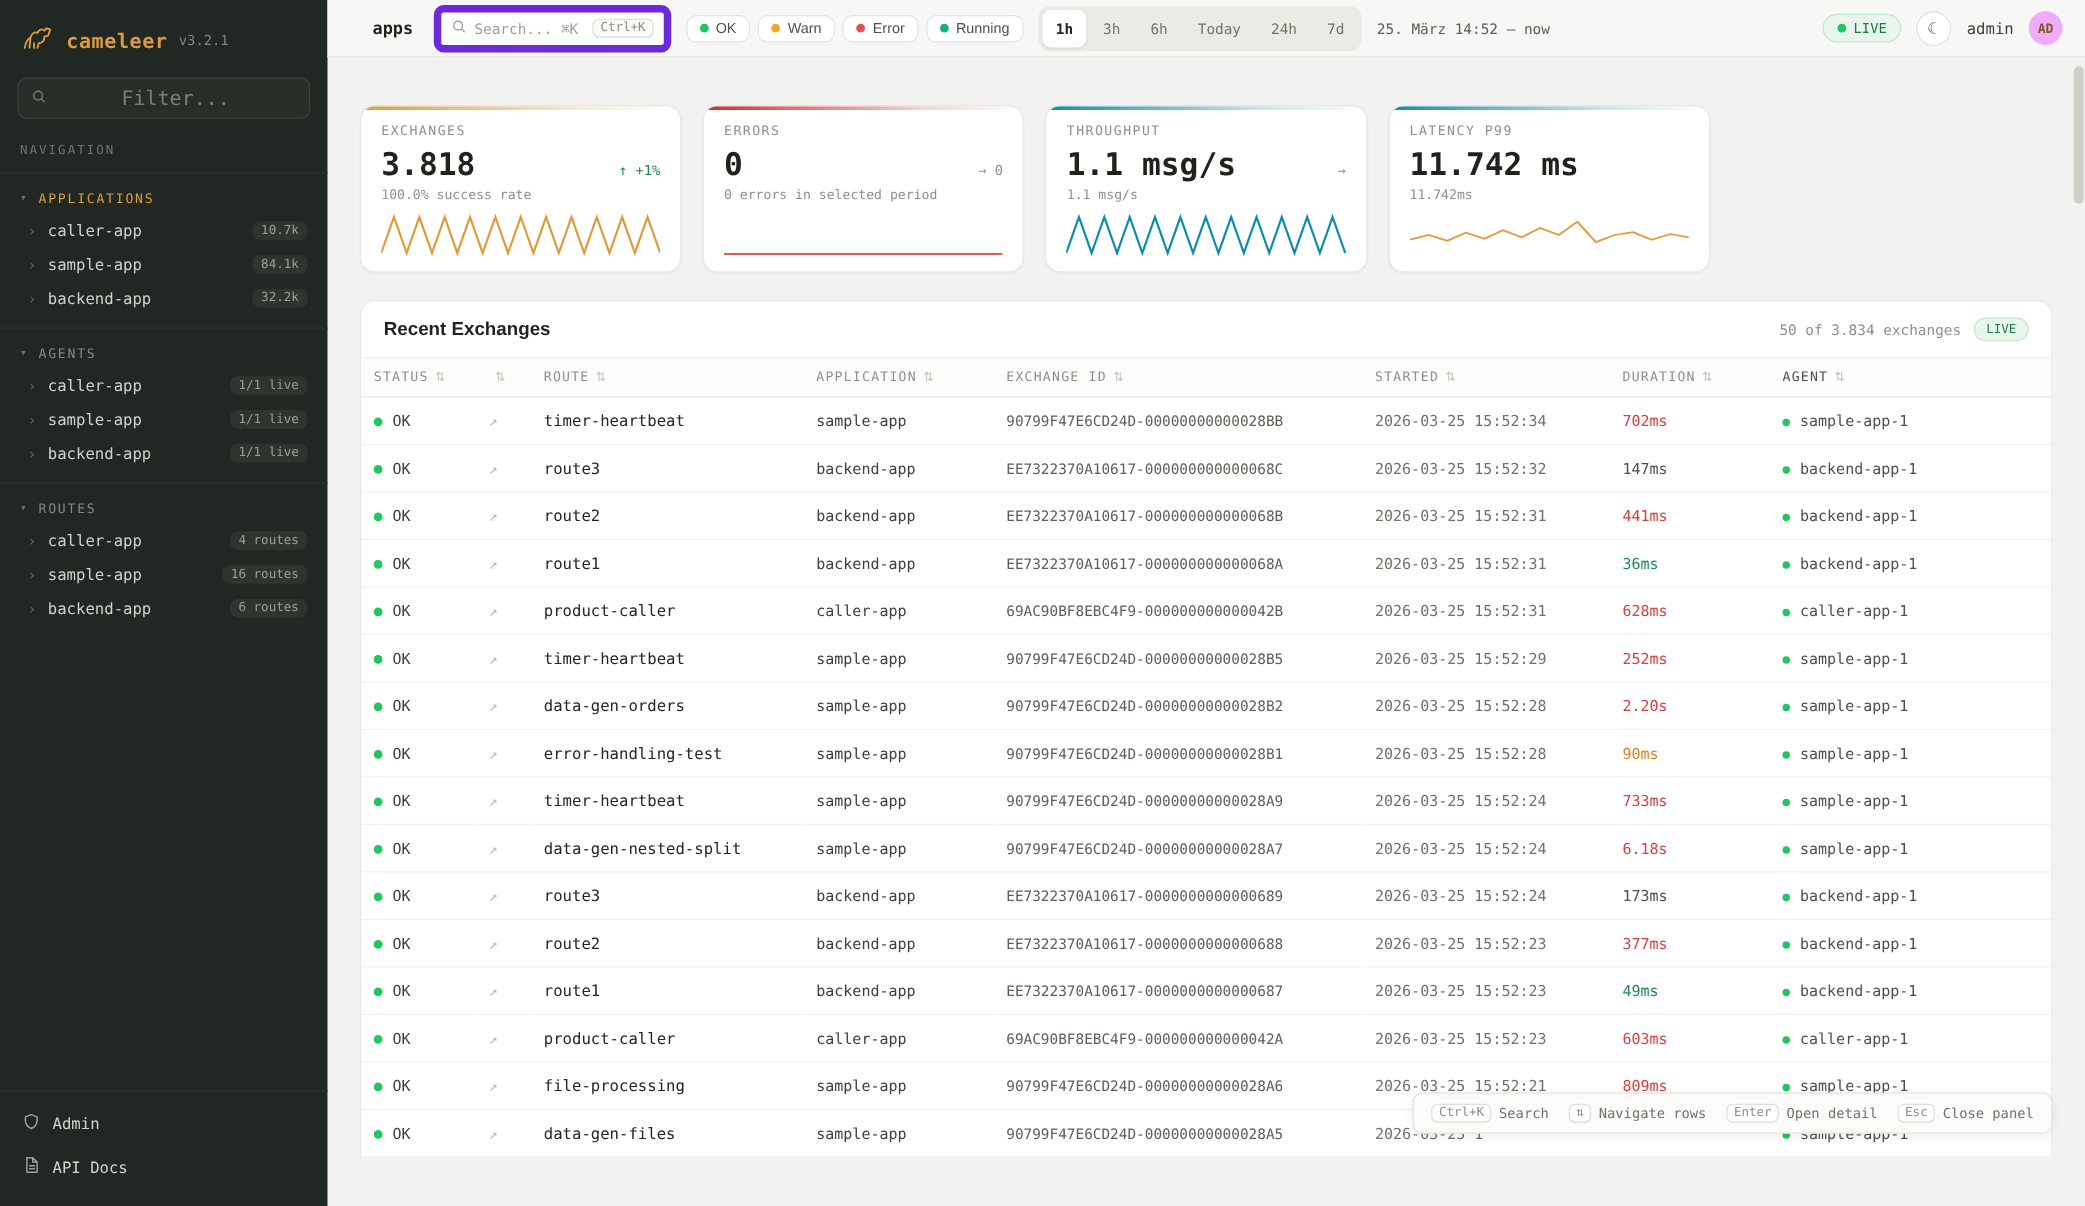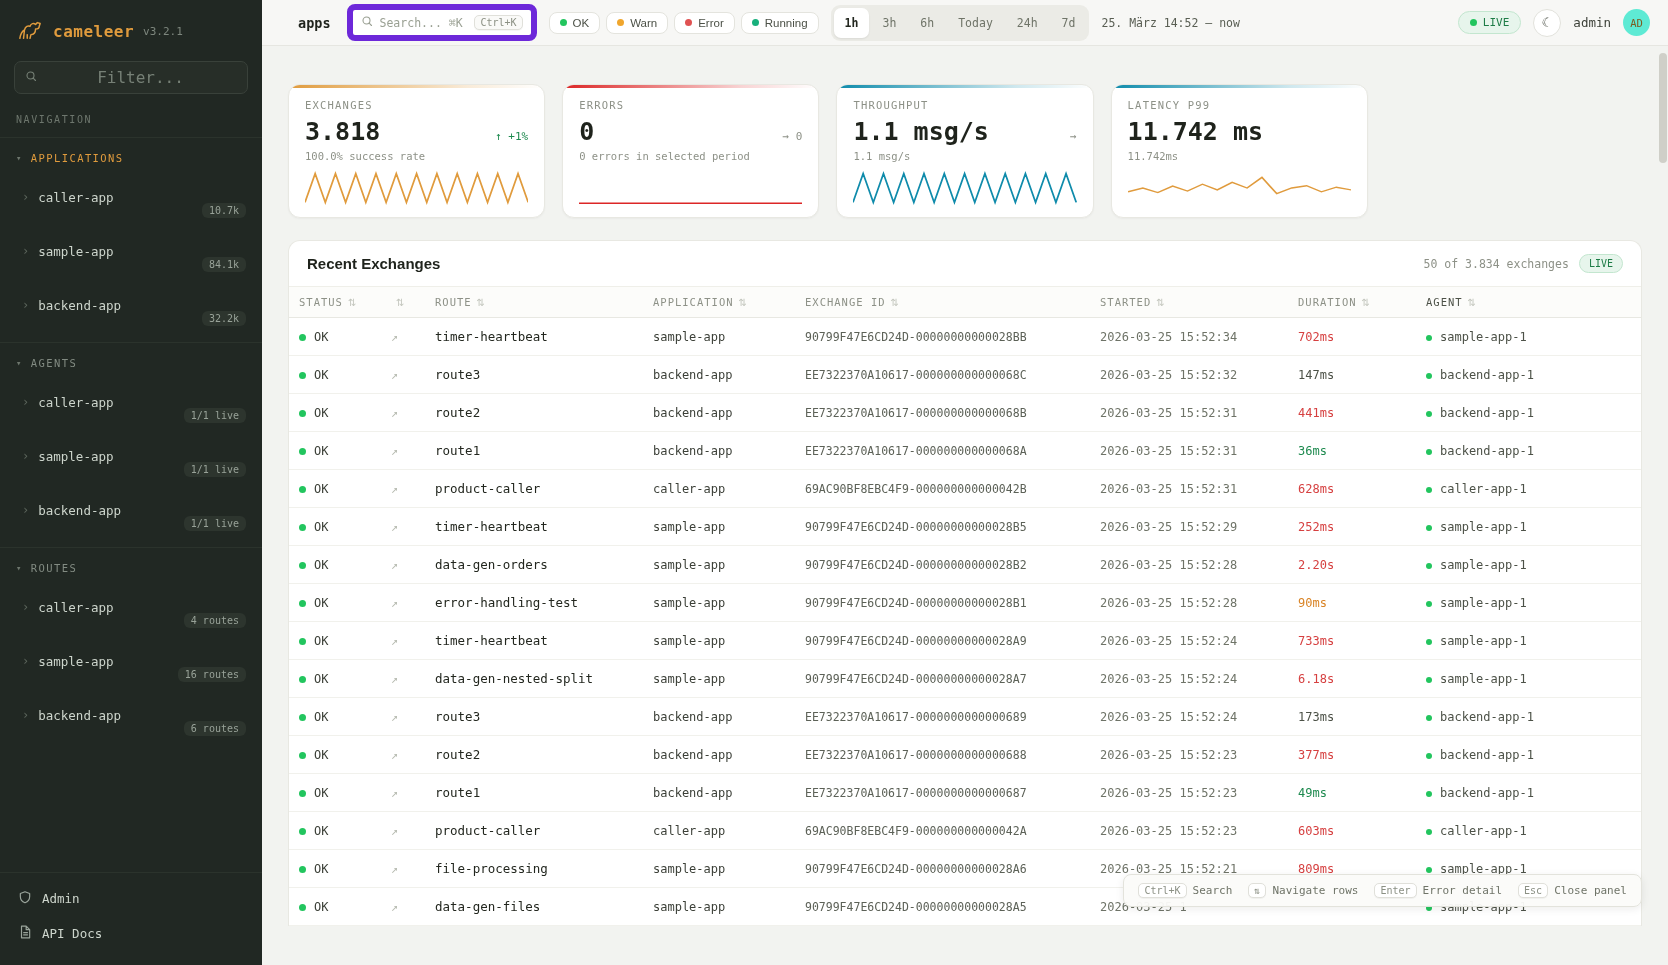--- a/index.html
+++ b/index.html
@@ -16,21 +16,21 @@
   .filter-box input{background:transparent;border:none;outline:none;color:#14b8a6;font:inherit;font-size:16px;width:100%;text-align:center;}
   .filter-box input::placeholder{color:#768076;}
   .nav-label{font-size:10px;letter-spacing:1.6px;color:#6d766d;padding:4px 16px 12px;}
   .section{border-top:1px solid #2b332c;padding:8px 0 10px;}
   .sec-head{display:flex;align-items:center;gap:8px;font-size:10.5px;letter-spacing:1.4px;color:#828b82;padding:6px 16px;cursor:pointer;}
   .sec-caret{color:#6d766d;font-size:9px;}
   .section.active .sec-label{color:#e09b3d;}
   .side-item{display:flex;align-items:center;gap:9px;padding:6px 16px 6px 22px;font-size:12.5px;cursor:pointer;}
   .item-caret{color:#5d665d;font-size:12px;}
   .item-label{color:#cdd5cc;flex:1;}
-  .item-badge{font-size:10px;color:#98a298;background:#2d352e;padding:2px 7px;border-radius:6px;white-space:nowrap;margin-top:27px;}
+  .item-badge{font-size:10px;color:#98a298;background:#2d352e;padding:2px 7px;border-radius:6px;white-space:nowrap;}
   .side-foot{margin-top:auto;border-top:1px solid #2b332c;padding:8px 0 14px;}
   .foot-item{display:flex;align-items:center;gap:10px;padding:9px 18px;font-size:12.5px;color:#cdd5cc;cursor:pointer;}
   .foot-item svg{flex:0 0 auto;}
 
   
   .main{flex:1;display:flex;flex-direction:column;position:relative;min-width:0;}
   .topbar{height:46px;background:#f7f7f5;border-bottom:1px solid #e6e6e1;display:flex;align-items:center;gap:12px;padding:0 18px 0 24px;}
   .page-label{font-weight:bold;font-size:13.5px;margin-right:4px;color:#1f231c;margin-left:12px;}
   .search{display:flex;align-items:center;gap:7px;background:#fff;border:6px solid #6d28d9;border-radius:8px;padding:5px 8px;width:190px;color:#9aa093;}
   .search input{border:none;outline:none;background:transparent;font:inherit;font-size:11.5px;width:100%;color:#3c4038;}
@@ -42,21 +42,21 @@
   .seg{display:flex;background:#ebebe6;border-radius:9px;padding:3px;gap:2px;}
   .seg-btn{border:none;background:transparent;font:inherit;font-size:11.5px;color:#6f7468;padding:8px 11px;border-radius:7px;cursor:pointer;white-space:nowrap;}
   .seg-btn.active{background:#fff;color:#23271f;font-weight:bold;box-shadow:0 1px 2px rgba(0,0,0,.08);}
   .daterange{font-size:11.5px;color:#595e53;white-space:nowrap;}
   .tb-spacer{flex:1;}
   .live-pill{display:flex;align-items:center;gap:6px;background:#e7f5ec;border:1px solid #c3e6cf;color:#1e7c47;font-size:11px;padding:4px 11px;border-radius:999px;white-space:nowrap;}
   .live-pill .dot{background:#22c55e;}
   .live-pill.small{padding:3px 9px;font-size:10px;}
   .moon-btn{width:28px;height:28px;border-radius:50%;border:1px solid #e2e2dc;background:#fff;color:#4c5147;font-size:13px;cursor:pointer;display:flex;align-items:center;justify-content:center;}
   .user-name{font-size:12.5px;color:#3c4038;}
-  .avatar{width:27px;height:27px;border-radius:50%;background:#5eead4;color:#7e5a1f;font-size:10.5px;font-weight:normal;display:flex;align-items:center;justify-content:center;cursor:pointer;}
+  .avatar{width:27px;height:27px;border-radius:50%;background:#f0abfc;color:#7e5a1f;font-size:10.5px;font-weight:bold;display:flex;align-items:center;justify-content:center;cursor:pointer;}
 
   
   .content{flex:1;padding:38px 26px 0;overflow:hidden;}
   .stats{display:grid;grid-template-columns:repeat(5,1fr);gap:17px;}
   .card{position:relative;background:#fff;border:1px solid #e8e8e2;border-radius:12px;padding:14px 16px 10px;box-shadow:0 1px 2px rgba(20,24,18,.04);overflow:hidden;height:134px;display:flex;flex-direction:column;}
   .card-accent{position:absolute;top:0;left:0;right:0;height:3px;}
   .card-title{font-size:10.5px;letter-spacing:1.2px;color:#8d9187;}
   .card-valrow{display:flex;align-items:baseline;justify-content:space-between;margin-top:6px;gap:6px;}
   .card-value{font-size:25px;font-weight:bold;color:#1f231c;white-space:nowrap;}
   .card-delta{font-size:11px;color:#8d9187;white-space:nowrap;}
@@ -565,21 +565,21 @@
           <span>Search</span>
         </span>
 
         <span class="hint">
           <span class="kbd">⇅</span>
           <span>Navigate rows</span>
         </span>
 
         <span class="hint">
           <span class="kbd">Enter</span>
-          <span>Error detail</span>
+          <span>Open detail</span>
         </span>
 
         <span class="hint">
           <span class="kbd">Esc</span>
           <span>Close panel</span>
         </span>
 
     </div>
 
     <div class="scrollbar">

